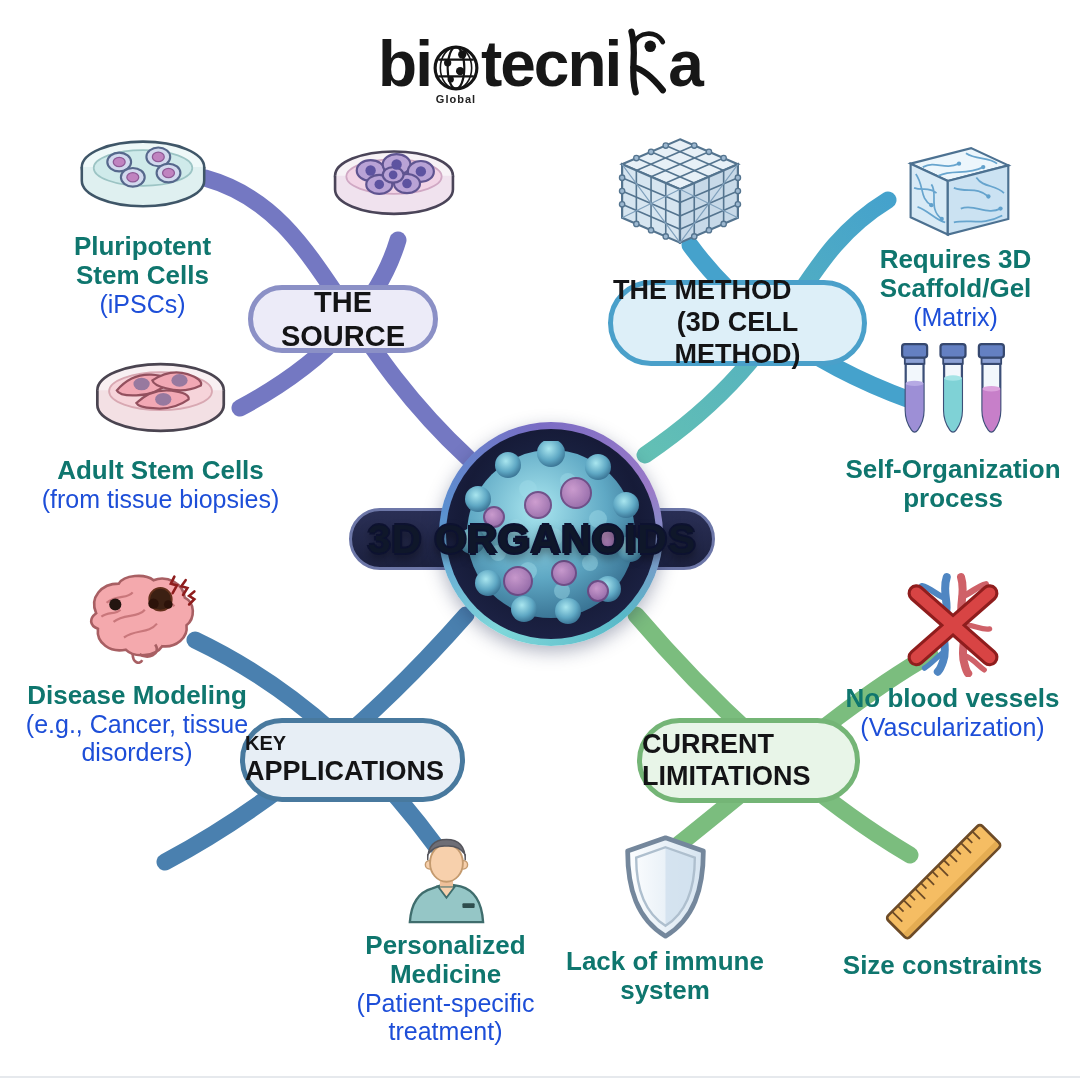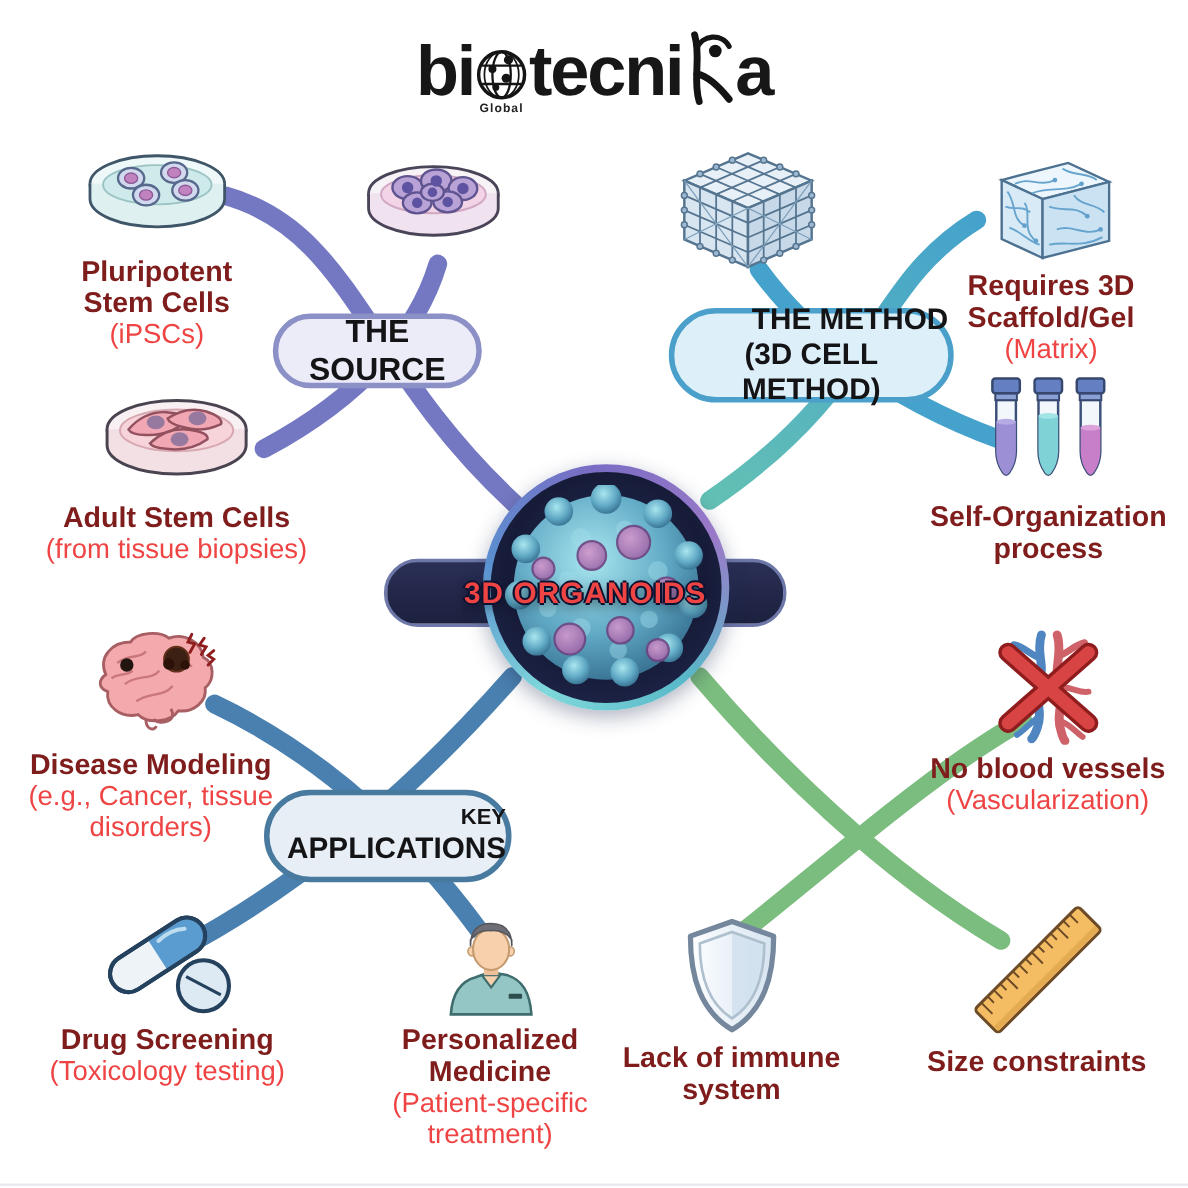--- a/index.html
+++ b/index.html
@@ -10,42 +10,42 @@
   .logo{position:absolute;left:0;top:26px;width:1080px;display:flex;justify-content:center;
         align-items:flex-start;z-index:6;}
   .logo .lt{font-size:64px;font-weight:700;color:#171717;letter-spacing:-2px;line-height:76px;}
   .logo .globe-col{display:flex;flex-direction:column;align-items:center;margin:0 1px;}
   .logo .globe-col svg{margin-top:18px;}
   .logo .gsub{font-size:11px;font-weight:700;color:#222;letter-spacing:1px;margin-top:1px;}
   .logo .dancer{margin:0 1px;}
   
   #branches{position:absolute;left:0;top:0;z-index:1;}
   
-  .pill{position:absolute;z-index:3;display:flex;flex-direction:column;align-items:flex-end;
+  .pill{position:absolute;z-index:3;display:flex;flex-direction:column;align-items:flex-start;
         justify-content:center;border-radius:44px;text-align:center;}
   .pill .pl{font-weight:700;color:#141416;line-height:1.18;}
   
   .hub-band{position:absolute;left:349px;top:508px;width:366px;height:62px;border-radius:31px;
             background:linear-gradient(180deg,#2a2f55 0%,#1c213f 100%);
             border:3px solid #6d77a8;box-sizing:border-box;z-index:3;}
   .hub-ring{position:absolute;left:439px;top:422px;width:224px;height:224px;border-radius:50%;
             background:conic-gradient(from 210deg,#7fd8da,#5a90d0,#7a6cc4,#9a7ac8,#58b8c8,#7fd8da);
             z-index:4;box-shadow:0 6px 18px rgba(30,40,80,.35);}
   .hub-core{position:absolute;left:7px;top:7px;width:210px;height:210px;border-radius:50%;
             background:radial-gradient(circle at 50% 42%,#223055 0%,#161b38 55%,#232a52 100%);
             overflow:hidden;display:flex;align-items:center;justify-content:center;}
   .hub-title{position:absolute;left:349px;top:508px;width:366px;height:62px;z-index:5;
              display:flex;align-items:center;justify-content:center;
-             font-size:27px;font-weight:700;letter-spacing:1px;color:#ef4444;
+             font-size:41px;font-weight:700;letter-spacing:1px;color:#0f172a;
              text-shadow:-2px 0 0 #0d1230,2px 0 0 #0d1230,0 -2px 0 #0d1230,0 2px 0 #0d1230,0 5px 10px rgba(0,0,0,.55);}
   
   .leaf{position:absolute;z-index:2;text-align:center;}
   .leaf .ic{display:flex;justify-content:center;}
-  .leaf-title{font-size:26px;font-weight:700;color:#7f1d1d;line-height:1.12;margin-top:7px;}
-  .leaf-sub{font-size:25px;font-weight:400;color:#ef4444;line-height:1.12;}
+  .leaf-title{font-size:26px;font-weight:700;color:#0f766e;line-height:1.12;margin-top:7px;}
+  .leaf-sub{font-size:25px;font-weight:400;color:#1d4ed8;line-height:1.12;}
   .hairline{position:absolute;left:0;right:0;bottom:2px;height:2px;background:#e6e9ed;z-index:0;}
 </style>
 </head>
 <body>
 
 <div id="stage">
 
   <svg id="branches" width="1080" height="1080" viewBox="0 0 1080 1080" fill="none">
     <defs>
       <linearGradient id="gMethod" gradientUnits="userSpaceOnUse" x1="888" y1="200" x2="645" y2="455">
@@ -99,20 +99,24 @@
   <div class="pill" style="left:608px;top:280px;width:259px;height:86px;background:#ddeff8;border:5px solid #4aa0ca;box-sizing:border-box;">
     <span class="pl" style="font-size:27px;">THE METHOD</span>
     <span class="pl" style="font-size:27px;">(3D CELL METHOD)</span>
   </div>
 
   <div class="pill" style="left:240px;top:718px;width:225px;height:84px;background:#e7eef5;border:5px solid #48799e;box-sizing:border-box;">
     <span class="pl" style="font-size:20px;">KEY</span>
     <span class="pl" style="font-size:27px;">APPLICATIONS</span>
   </div>
 
+  <div class="pill" style="left:637px;top:718px;width:223px;height:85px;background:#e8f5e8;border:5px solid #74b576;box-sizing:border-box;">
+    <span class="pl" style="font-size:27px;">CURRENT</span>
+    <span class="pl" style="font-size:27px;">LIMITATIONS</span>
+  </div>
 
   <div class="hub-band"></div>
   <div class="hub-ring">
     <div class="hub-core">
       <svg width="186" height="186" viewBox="0 0 186 186">
         <defs>
           <radialGradient id="orb" cx="0.42" cy="0.35" r="0.75">
             <stop offset="0" stop-color="#a9e6ef"></stop>
               <stop offset="0.55" stop-color="#5fa8c4"></stop>
               <stop offset="1" stop-color="#2d6284"></stop>
@@ -347,36 +351,20 @@
         <path d="M118 10 l-4 8 l7 2 l-5 9"></path>
             <path d="M131 14 l-5 7 l7 2 l-5 8"></path>
             <path d="M141 27 l-6 5 l6 4 l-6 6"></path>
       </g>
     </svg>
       </div>
     <div class="leaf-title">Disease Modeling</div>
     <div class="leaf-sub">(e.g., Cancer, tissue disorders)</div>
   </div>
 
-  <div class="leaf" style="left:27px;top:820px;width:250px;">
-    <div class="ic">
-        <svg width="158" height="104" viewBox="0 0 165 112">
-      <g transform="rotate(-33 72 50)">
-        <rect x="20" y="34" width="104" height="36" rx="18" fill="#eef3f7" stroke="#24415e" stroke-width="4"></rect>
-        <path d="M72 34 H106 A18 18 0 0 1 106 70 H72 Z" fill="#5b9cd0"></path>
-        <rect x="20" y="34" width="104" height="36" rx="18" fill="none" stroke="#24415e" stroke-width="4"></rect>
-        <path d="M80 41 q16 -3 28 4" stroke="#bcdcf0" stroke-width="4" fill="none" stroke-linecap="round"></path>
-      </g>
-      <circle cx="118" cy="82" r="25" fill="#dde9f3" stroke="#24415e" stroke-width="4"></circle>
-      <path d="M101 73 L135 91" stroke="#24415e" stroke-width="3"></path>
-    </svg>
-      </div>
-    <div class="leaf-title">Drug Screening</div>
-    <div class="leaf-sub">(Toxicology testing)</div>
-  </div>
 
   <div class="leaf" style="left:348px;top:832px;width:195px;">
     <div class="ic">
         <svg width="100" height="92" viewBox="0 0 105 98">
       <path d="M14 96 Q16 66 38 60 L52 55 L68 58 Q90 64 92 96 Z" fill="#95c6c6" stroke="#3f6d6d" stroke-width="2.5"></path>
       <path d="M44 58 L53 70 L62 58 Z" fill="#f7d0ac" stroke="#3f6d6d" stroke-width="2"></path>
       <rect x="70" y="76" width="13" height="5" rx="1" fill="#2e4d4d"></rect>
       <rect x="46" y="46" width="14" height="12" fill="#eec09a"></rect>
       <circle cx="35" cy="35" r="4.5" fill="#f7d0ac" stroke="#c49a6e" stroke-width="1.5"></circle>
       <circle cx="71" cy="35" r="4.5" fill="#f7d0ac" stroke="#c49a6e" stroke-width="1.5"></circle>

